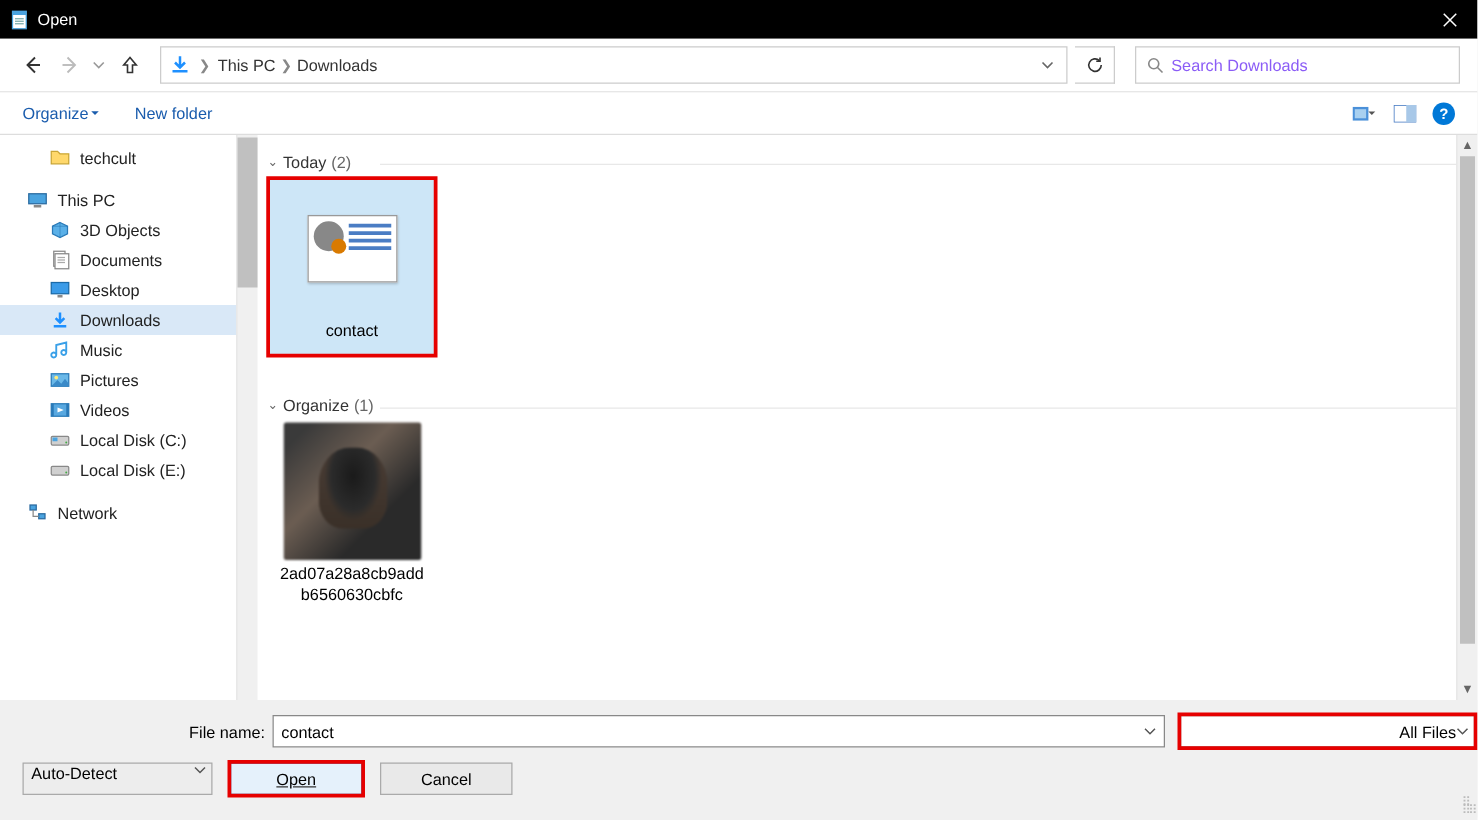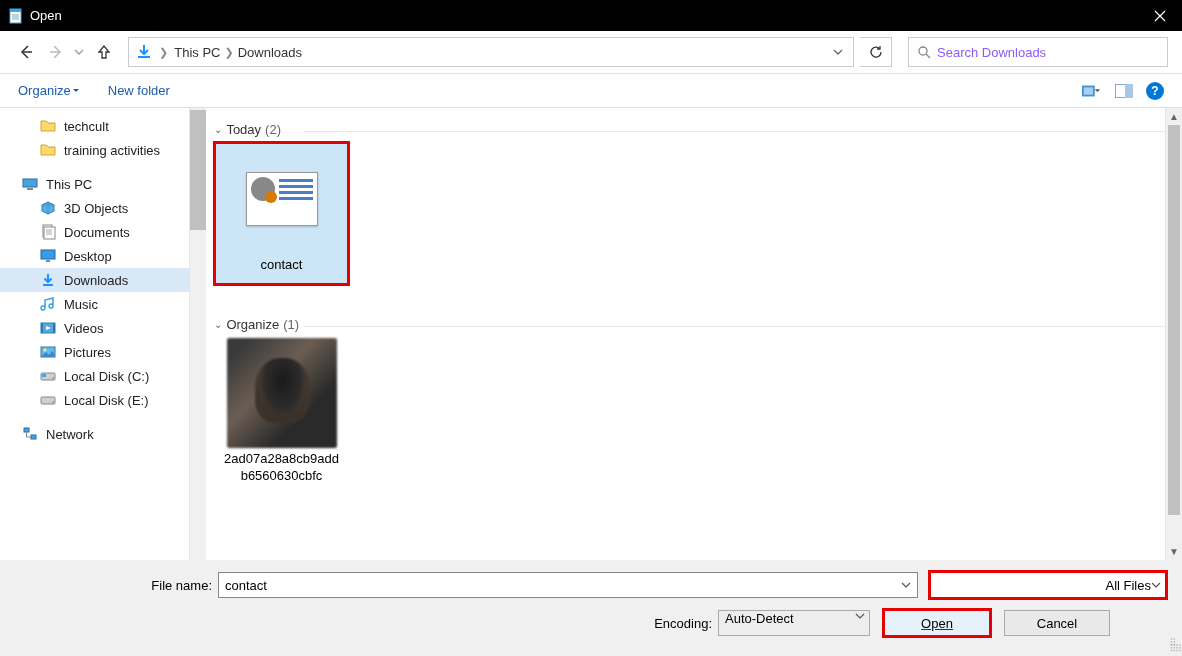--- a/index.html
+++ b/index.html
@@ -61,21 +61,21 @@
 .contact-card .avatar { width: 24px; height: 24px; border-radius: 50%; background: #888; position: relative; }
 .contact-card .avatar::after { content:''; position:absolute; bottom:-2px; right:-2px; width:12px; height:12px; background:#d97a00; border-radius:50%; }
 .contact-card .lines { flex:1; display:flex; flex-direction:column; gap:3px; padding-top:2px;}
 .contact-card .lines span { height:3px; background:#4a7dc4; }
 
 .filearea-scroll { width: 17px; background: #f0f0f0; border-left: 1px solid #e5e5e5; position: absolute; right:0; top:0; bottom:0;}
 .filearea-scroll .arrow { height:17px; display:flex; align-items:center; justify-content:center; color:#666; font-size:10px;}
 .filearea-scroll .thumb { background:#c0c0c0; height:390px; margin: 0 2px;}
 
 
-.bottom { background: #f0f0f0; padding: 12px 16px 6px 18px; position: relative;}
+.bottom { background: #f0f0f0; padding: 12px 2px 6px 18px; position: relative;}
 .row { display: flex; align-items: center; margin-bottom: 12px; }
 .lbl { text-align: right; padding-right: 6px; }
 .filename-row .lbl { width: 200px; }
 .filename-input { flex:1; height: 26px; border: 1px solid #888; background:#fff; padding: 0 6px 0 6px; display:flex; align-items:center; justify-content: space-between; margin-right: 12px;}
 .filetype { width: 236px; height: 26px; border: 1px solid #888; background:#fff; padding: 0 4px 0 6px; display:flex; align-items:center; justify-content:flex-end;}
 .filetype.highlighted-red { outline: 3px solid #e60000; outline-offset: -1px;}
 .encoding-row .lbl { width: 700px;}
 .encoding-select { width: 152px; height: 26px; border: 1px solid #aaa; background:#ededed; padding: 0 4px 0 6px; display:flex; align-items:flex-start; justify-content:space-between; margin-right: 14px;}
 .btn { width: 106px; height: 26px; border: 1px solid #aaa; background:#e9e9e9; display:flex; align-items:center; justify-content:center; }
 .btn.default { background:#e5f1fb; border-color:#2f79c4; }
@@ -196,28 +196,20 @@
   <div class="sidebar">
     <div class="tree">
       <div class="tree-item">
         <span class="t-icon">
             <svg viewBox="0 0 16 16">
               <path d="M1 3 L6 3 L8 5 L15 5 L15 13 L1 13 Z" fill="#ffd86b" stroke="#caa636"></path>
             </svg>
           </span>
         <span>techcult</span>
       </div>
-      <div class="tree-item">
-        <span class="t-icon">
-            <svg viewBox="0 0 16 16">
-              <path d="M1 3 L6 3 L8 5 L15 5 L15 13 L1 13 Z" fill="#ffd86b" stroke="#caa636"></path>
-            </svg>
-          </span>
-        <span>training activities</span>
-      </div>
 
       <div style="height:10px"></div>
 
       <div class="tree-item root">
         <span class="t-icon">
             <svg viewBox="0 0 16 16">
               <rect x="1" y="3" width="14" height="8" fill="#4aa3df" stroke="#2a6aa0"></rect>
               <rect x="5" y="12" width="6" height="2" fill="#888"></rect>
             </svg>
           </span>
@@ -266,37 +258,37 @@
         <span class="t-icon">
             <svg viewBox="0 0 16 16">
               <path d="M5 12 A2 2 0 1 0 5 12.01 M5 12 L5 4 L13 2 L13 10 A2 2 0 1 0 13 10.01" stroke="#3aa0e8" stroke-width="1.5" fill="none"></path>
             </svg>
           </span>
         <span>Music</span>
       </div>
       <div class="tree-item">
         <span class="t-icon">
             <svg viewBox="0 0 16 16">
+              <rect x="1" y="3" width="14" height="10" fill="#6ab8e8" stroke="#2a7ab8"></rect>
+              <circle cx="5" cy="6" r="1.5" fill="#ffeb7a"></circle>
+              <path d="M1 13 L6 8 L9 11 L12 7 L15 11 L15 13 Z" fill="#3a8ac8"></path>
+            </svg>
+          </span>
+        <span>Pictures</span>
+      </div>
+      <div class="tree-item">
+        <span class="t-icon">
+            <svg viewBox="0 0 16 16">
               <rect x="1" y="3" width="14" height="10" fill="#58a8e0" stroke="#2a7ab8"></rect>
               <rect x="1" y="3" width="2" height="10" fill="#2a7ab8"></rect>
               <rect x="13" y="3" width="2" height="10" fill="#2a7ab8"></rect>
               <path d="M6 6 L11 8 L6 10 Z" fill="#fff"></path>
             </svg>
           </span>
         <span>Videos</span>
-      </div>
-      <div class="tree-item">
-        <span class="t-icon">
-            <svg viewBox="0 0 16 16">
-              <rect x="1" y="3" width="14" height="10" fill="#6ab8e8" stroke="#2a7ab8"></rect>
-              <circle cx="5" cy="6" r="1.5" fill="#ffeb7a"></circle>
-              <path d="M1 13 L6 8 L9 11 L12 7 L15 11 L15 13 Z" fill="#3a8ac8"></path>
-            </svg>
-          </span>
-        <span>Pictures</span>
       </div>
       <div class="tree-item">
         <span class="t-icon">
             <svg viewBox="0 0 16 16">
               <rect x="1" y="5" width="14" height="7" rx="1" fill="#d0d0d0" stroke="#888"></rect>
               <rect x="2" y="6" width="4" height="3" fill="#4aa3df"></rect>
               <circle cx="13" cy="10" r="0.8" fill="#4a4"></circle>
             </svg>
           </span>
         <span>Local Disk (C:)</span>
@@ -388,21 +380,20 @@
         </svg>
     </div>
     <div class="filetype highlighted-red">
       <span>All Files</span>
       <svg width="10" height="10" viewBox="0 0 10 10">
           <path d="M1 3 L5 7 L9 3" stroke="#555" stroke-width="1.2" fill="none"></path>
         </svg>
     </div>
   </div>
   <div class="row encoding-row">
-    <div class="lbl">Encoding:</div>
     <div class="encoding-select">
       <span>Auto-Detect</span>
       <svg width="10" height="10" viewBox="0 0 10 10">
           <path d="M1 3 L5 7 L9 3" stroke="#555" stroke-width="1.2" fill="none"></path>
         </svg>
     </div>
     <div class="btn default highlighted-red">
       <span style="text-decoration: underline; text-decoration-color:#333;">Open</span>
     </div>
     <div style="width:14px"></div>

